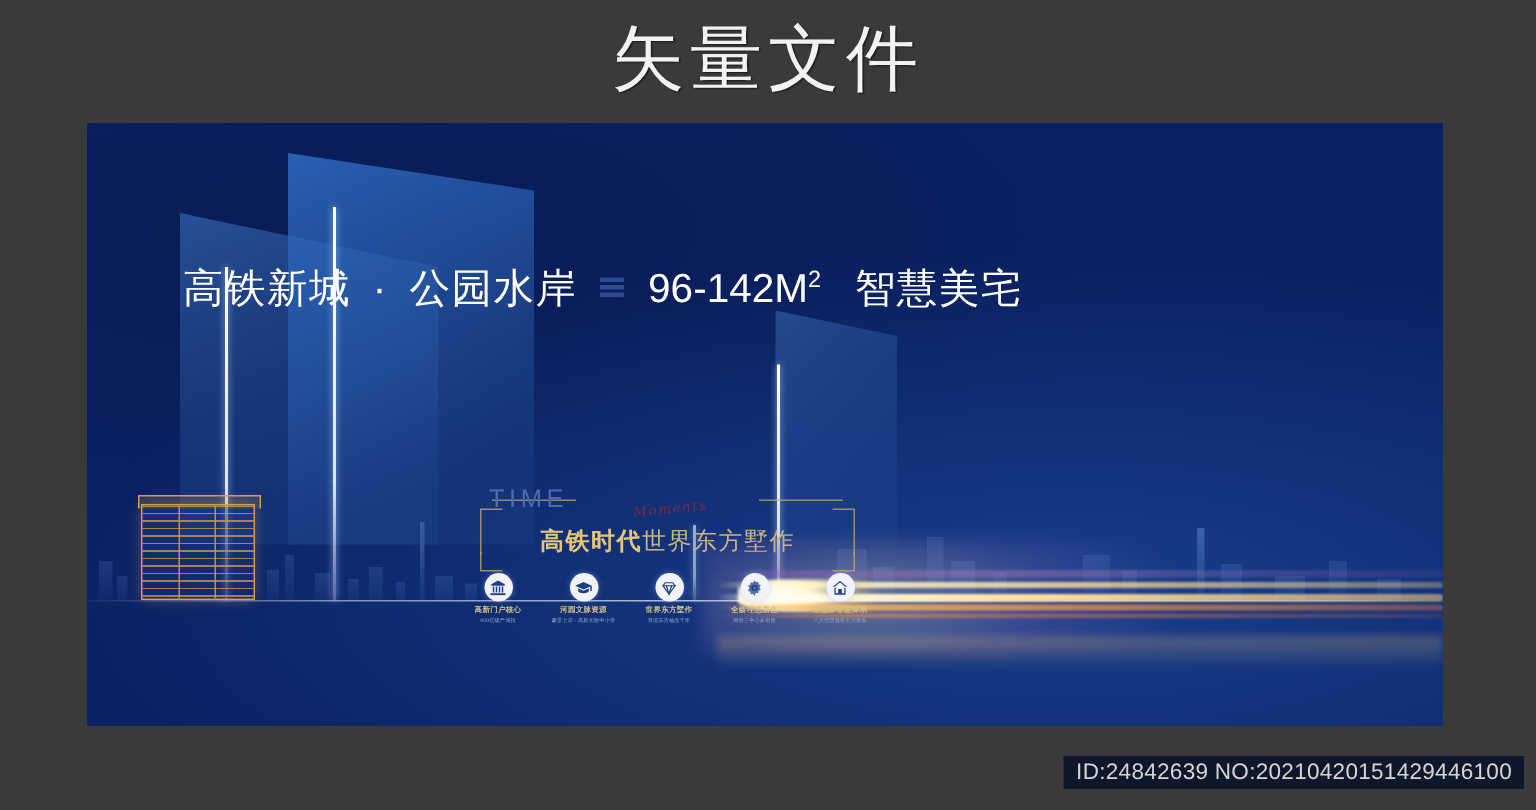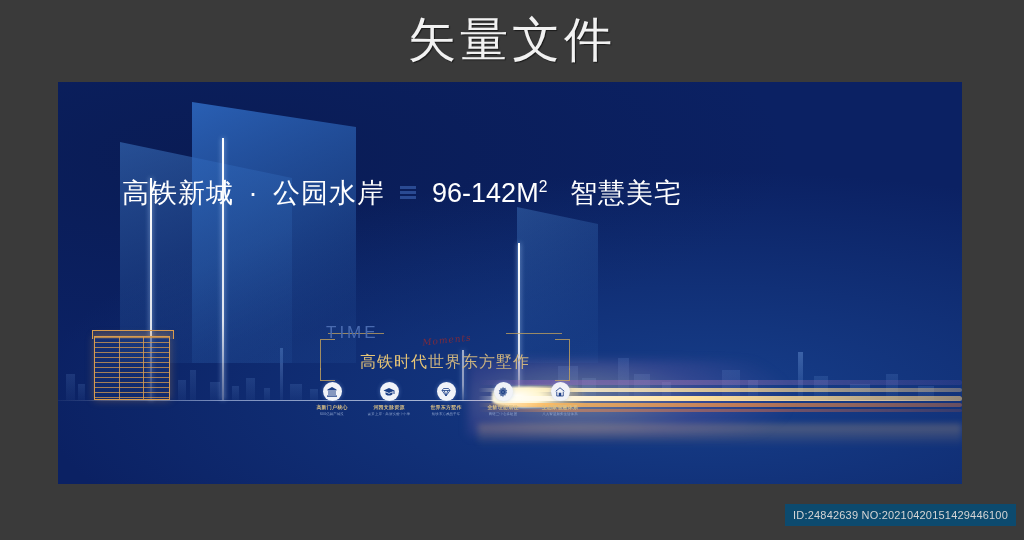--- a/index.html
+++ b/index.html
@@ -153,21 +153,21 @@
   #badge-frame .c-bl { left: 0; bottom: -2px; border-right: 0; border-top: 0; height: 12px; }
   #badge-frame .c-br { right: 0; bottom: -2px; border-left: 0; border-top: 0; height: 12px; }
   #badge-slogan {
     text-align: center;
     line-height: 26px;
     font-size: 16px;
     letter-spacing: 1px;
     white-space: nowrap;
     font-family: "Liberation Sans", "DejaVu Sans", sans-serif;
   }
-  #badge-slogan .strong { color: #e7c576; font-weight: normal; }
+  #badge-slogan .strong { color: #e7c576; font-weight: bold; }
   #badge-slogan .light  { color: #cbb27f; font-weight: normal; }
 
   
   #feature-row {
     position: absolute;
     left: 248px;
     top: 300px;
     width: 280px;
     display: flex;
     justify-content: space-between;
@@ -312,23 +312,23 @@
     color: #ffffff;
     font-size: 16px;
     line-height: 20px;
     font-weight: bold;
     letter-spacing: .2px;
   }
   #footer-id {
     position: absolute;
     right: 8px;
     bottom: 14px;
-    background: #0c4a6e;
+    background: #0f172a;
     color: #d5d5d5;
-    font-size: 11px;
+    font-size: 15px;
     line-height: 18px;
     padding: 2px 8px;
     letter-spacing: .2px;
     white-space: nowrap;
   }
 </style>
 </head>
 <body>
 
 <div id="stage">

